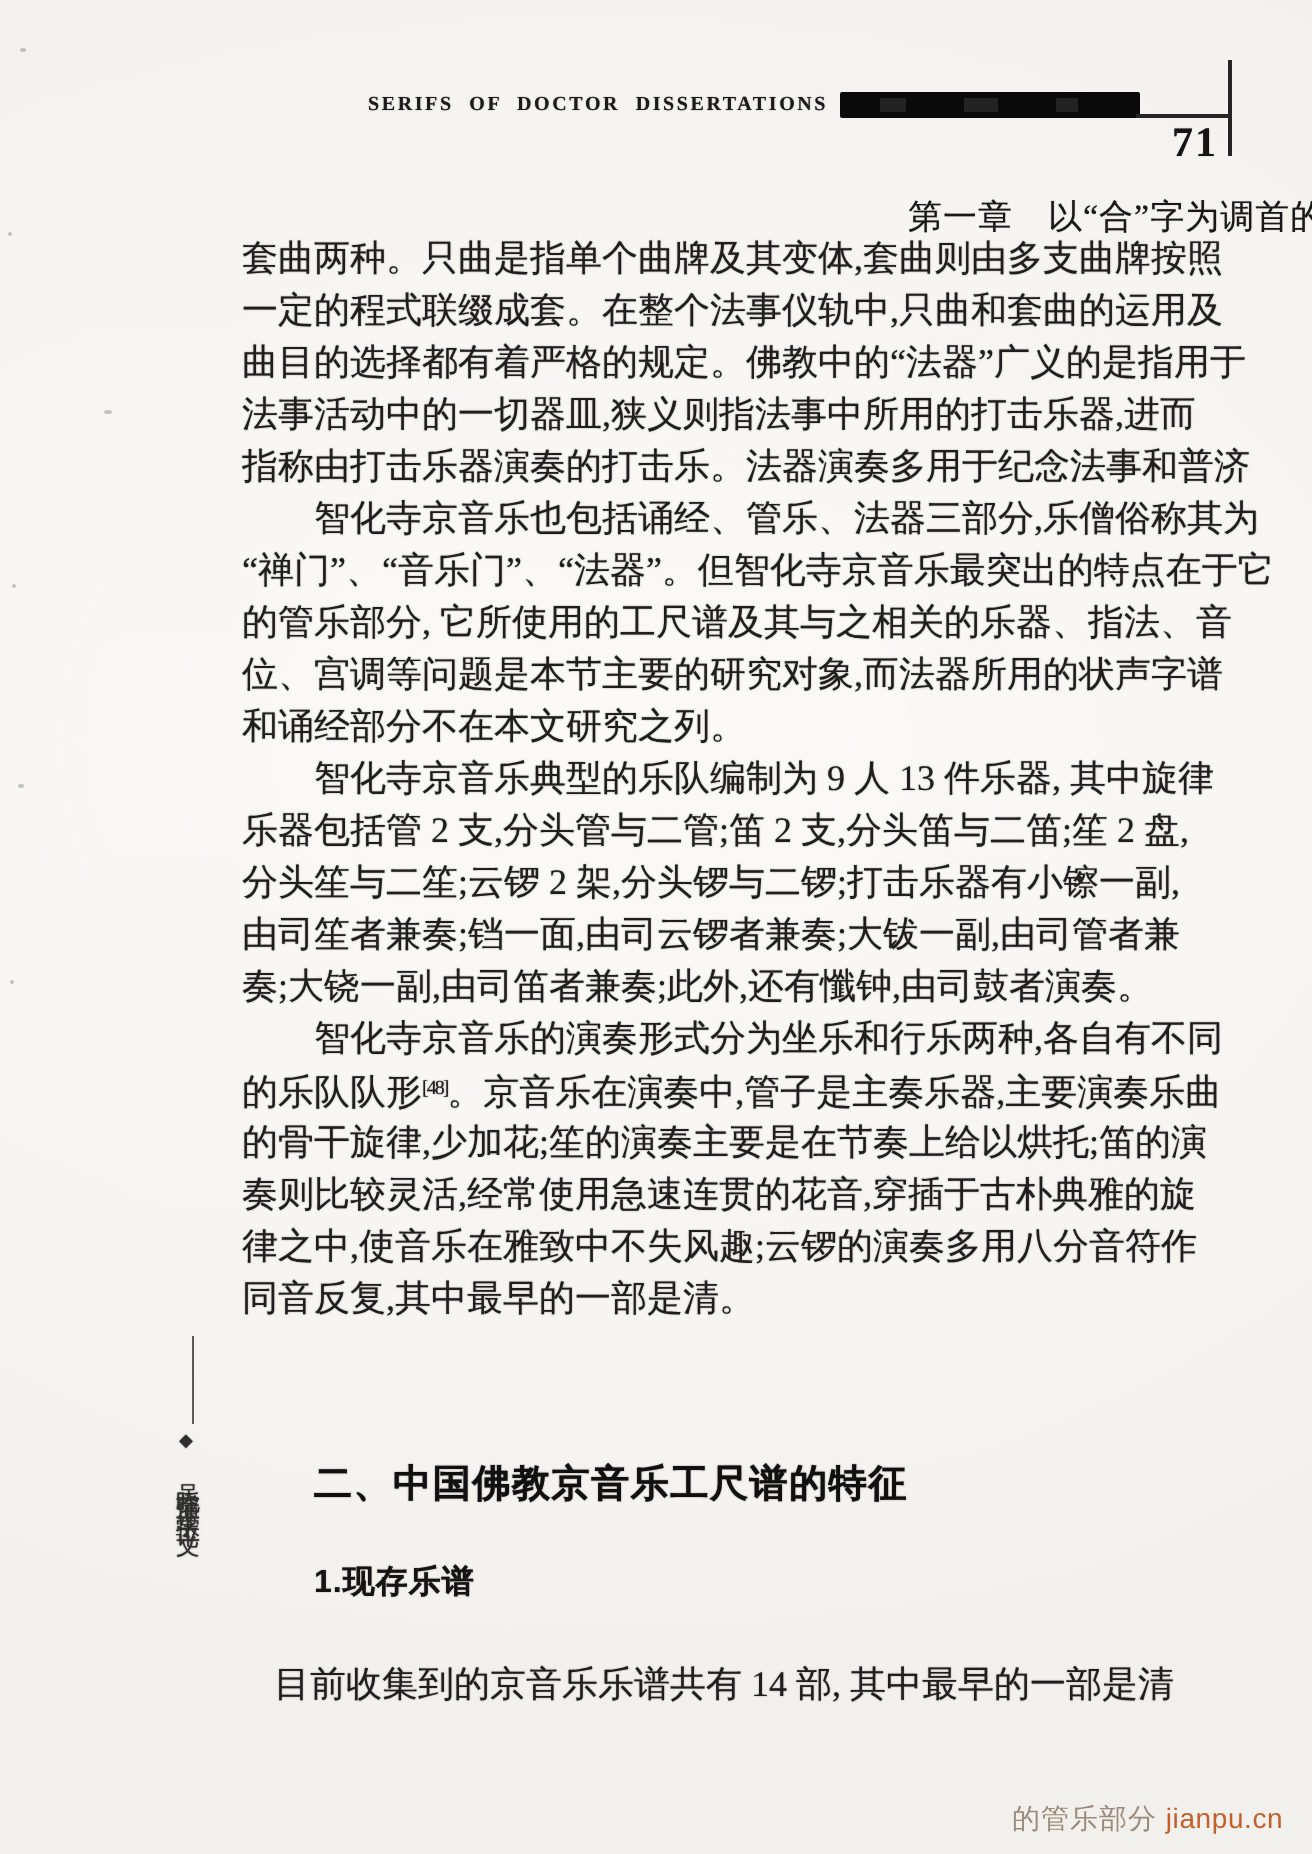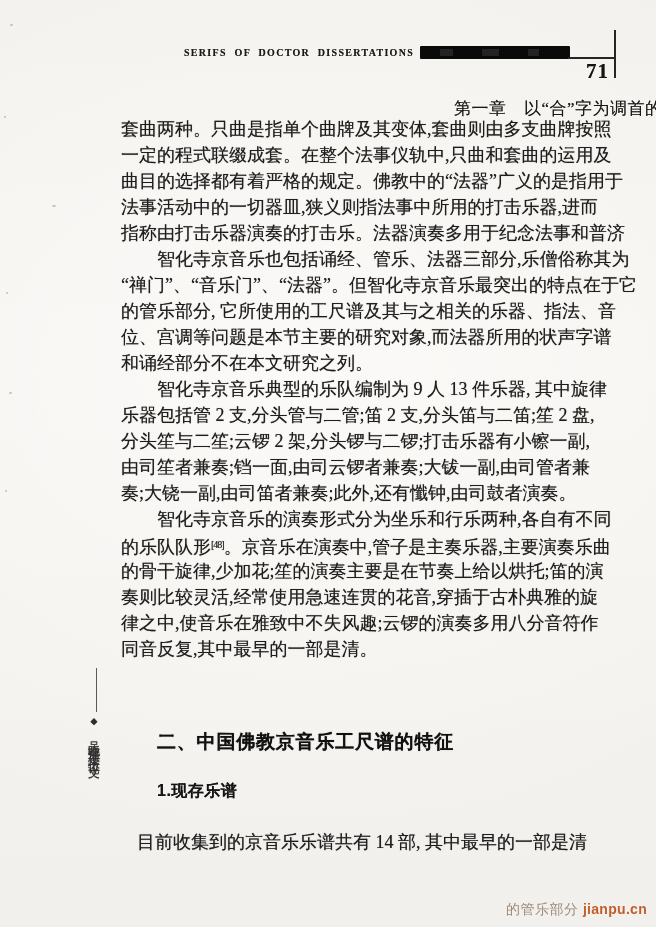--- a/index.html
+++ b/index.html
@@ -75,21 +75,21 @@
     font-size:12px;letter-spacing:3px;color:#2e2e2e;
     text-shadow:0 0 .8px rgba(60,60,60,.8);
   }
   .side-caption .diamond{font-size:9px;letter-spacing:6px;}
   
   .watermark{
     position:absolute;left:506px;top:901px;white-space:nowrap;
     font-family:"Liberation Sans","DejaVu Sans",sans-serif;font-size:14px;
   }
   .watermark .wm-cn{color:#9c8a7a;letter-spacing:.5px;}
-  .watermark .wm-url{color:#c2602d;font-weight:bold;letter-spacing:.3px;}
+  .watermark .wm-url{color:#c2602d;font-weight:normal;letter-spacing:.3px;}
   
   .speck{position:absolute;background:#8d8d8d;opacity:.5;border-radius:50%;}
 </style>
 </head>
 <body>
 
 <div class="page">
 
   <div class="series-title">SERIFS OF DOCTOR DISSERTATIONS IN MUSIC</div>
   <div class="header-bar">

